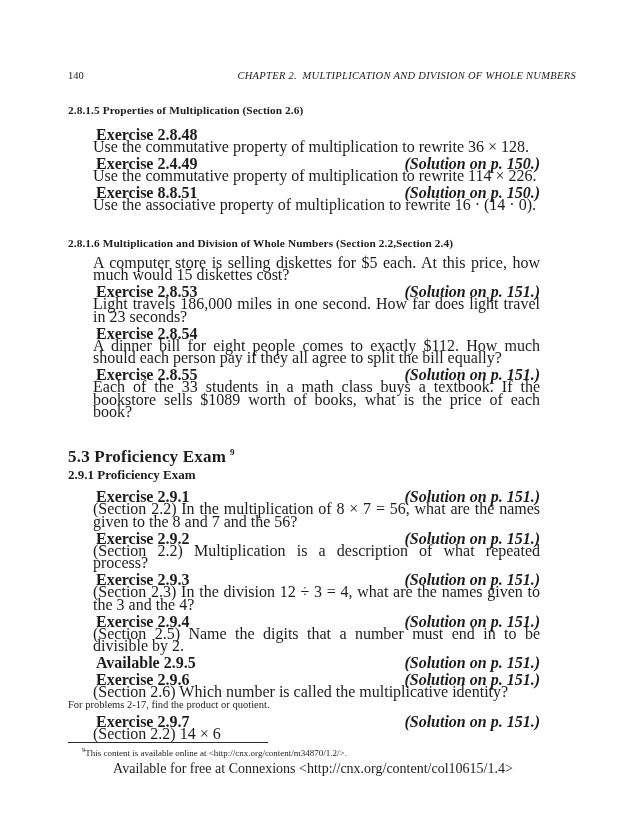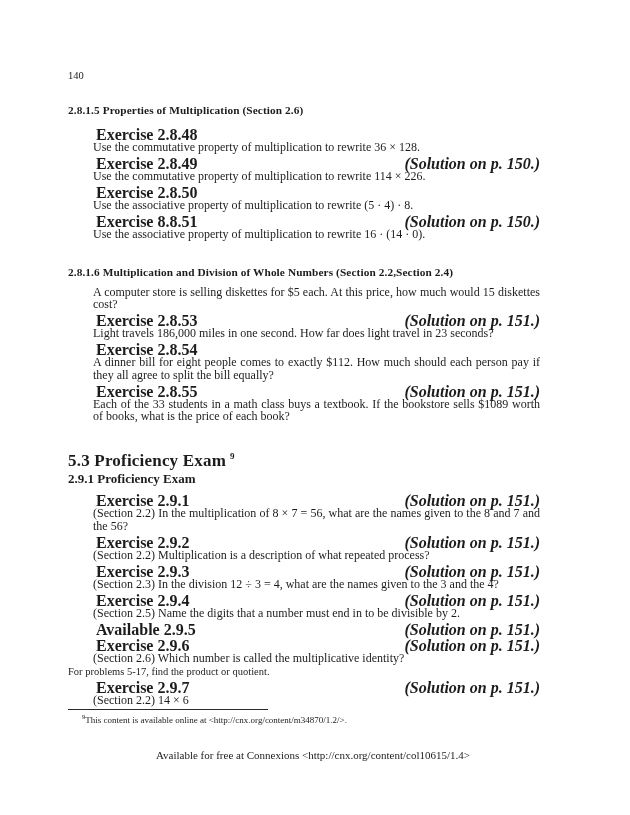--- a/index.html
+++ b/index.html
@@ -58,21 +58,21 @@
     display: flex;
     justify-content: space-between;
     align-items: flex-start;
     font-weight: bold;
     font-size: 16px;
     line-height: 13px;
     padding-left: 3px;
   }
   .ex-sol { font-style: italic; white-space: nowrap; }
   .ex-body {
-    font-size: 12px;
+    font-size: 16px;
     line-height: 12.5px;
     text-align: justify;
   }
 
   .interlude { font-size: 10.5px; line-height: 13px; margin-top: 0; }
 
   .fn-rule {
     margin-top: 2px;
     width: 200px;
     height: 0;
@@ -80,59 +80,53 @@
   }
   .footnote {
     padding-left: 14px;
     margin-top: 1px;
     font-size: 9px;
     line-height: 11px;
   }
   .footnote sup { font-size: 6.5px; }
 
   .page-footer {
-    margin-top: 24px;
+    margin-top: 4px;
     text-align: center;
-    font-size: 11px;
+    font-size: 14px;
     line-height: 11px;
   }
 </style>
 </head>
 <body>
 
 <div class="page">
   <div class="content">
 
     <div class="running-head">
       <span>140</span>
+      <span class="chapter-title">CHAPTER 2. MULTIPLICATION AND DIVISION OF WHOLE NUMBERS</span>
     </div>
 
     <div class="sec-h mt-a">2.8.1.5 Properties of Multiplication (Section 2.6)</div>
 
     <div class="ex-group g1">
       <div class="exercise">
         <div class="ex-head">
           <span>Exercise 2.8.48</span>
           <span class="ex-sol"></span>
         </div>
         <div class="ex-body">Use the commutative property of multiplication to rewrite 36 × 128.</div>
       </div>
       <div class="exercise">
         <div class="ex-head">
-          <span>Exercise 2.8.49</span>
+          <span>Exercise 2.4.49</span>
           <span class="ex-sol">(Solution on p. 150.)</span>
         </div>
         <div class="ex-body">Use the commutative property of multiplication to rewrite 114 × 226.</div>
-      </div>
-      <div class="exercise">
-        <div class="ex-head">
-          <span>Exercise 2.8.50</span>
-          <span class="ex-sol"></span>
-        </div>
-        <div class="ex-body">Use the associative property of multiplication to rewrite (5 · 4) · 8.</div>
       </div>
       <div class="exercise">
         <div class="ex-head">
           <span>Exercise 8.8.51</span>
           <span class="ex-sol">(Solution on p. 150.)</span>
         </div>
         <div class="ex-body">Use the associative property of multiplication to rewrite 16 · (14 · 0).</div>
       </div>
     </div>
 
@@ -208,21 +202,21 @@
       </div>
       <div class="exercise">
         <div class="ex-head">
           <span>Exercise 2.9.6</span>
           <span class="ex-sol">(Solution on p. 151.)</span>
         </div>
         <div class="ex-body">(Section 2.6) Which number is called the multiplicative identity?</div>
       </div>
     </div>
 
-    <div class="interlude">For problems 5-17, find the product or quotient.</div>
+    <div class="interlude">For problems 2-17, find the product or quotient.</div>
 
     <div class="ex-group g4">
       <div class="exercise">
         <div class="ex-head">
           <span>Exercise 2.9.7</span>
           <span class="ex-sol">(Solution on p. 151.)</span>
         </div>
         <div class="ex-body">(Section 2.2) 14 × 6</div>
       </div>
     </div>

